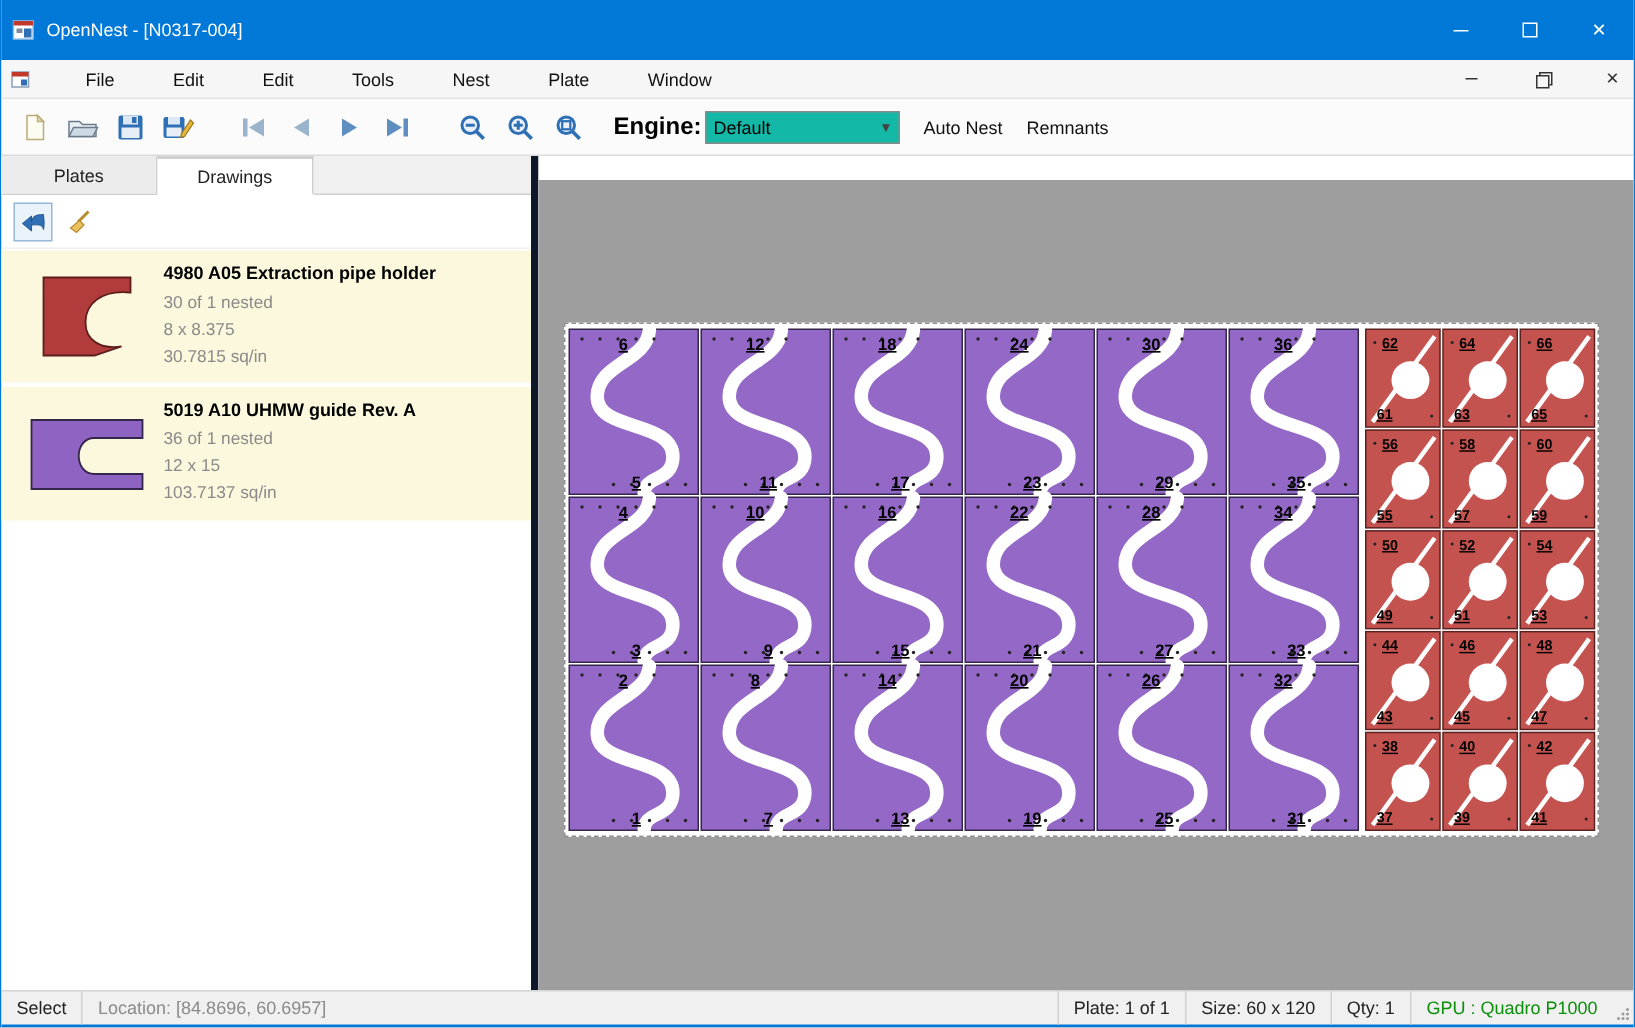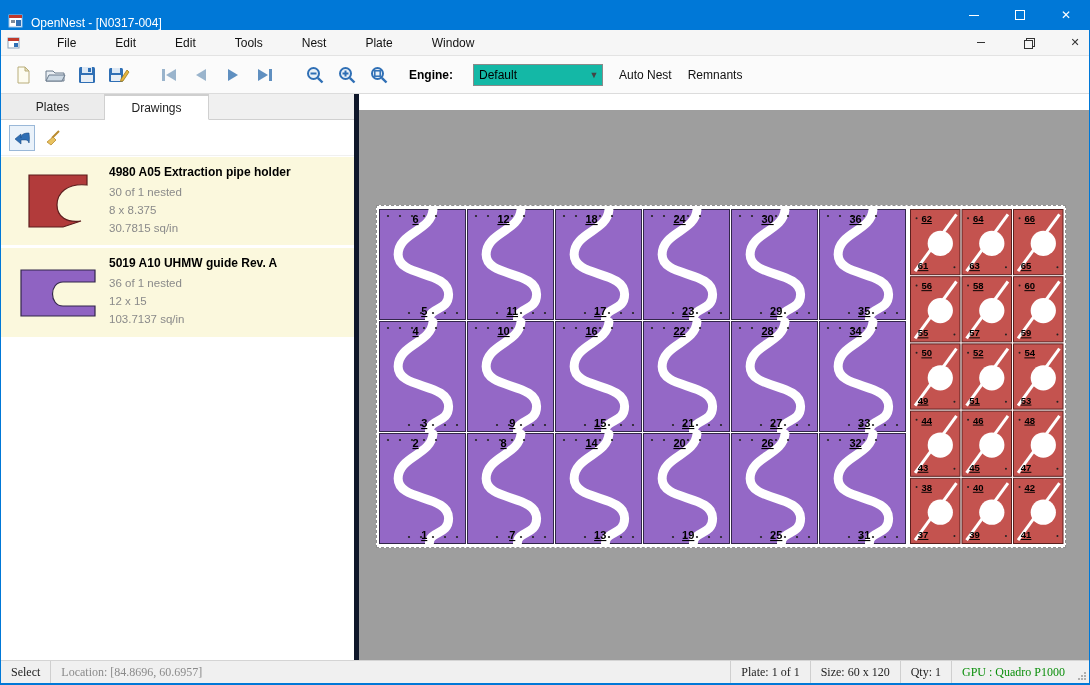--- a/index.html
+++ b/index.html
@@ -1,20 +1,20 @@
 <!DOCTYPE html>
 <html><head>
 <meta charset="utf-8">
 <style>
   * { margin:0; padding:0; box-sizing:border-box; }
   html,body { width:1090px; height:685px; font-family:"Liberation Sans", sans-serif; overflow:hidden; }
   .window { width:1090px; height:685px; display:flex; flex-direction:column; border-left:1px solid #0078d7; border-right:1px solid #0078d7; background:#fff; }
 
   
-  .titlebar { height:30px; background:#0078d7; display:flex; align-items:flex-end; color:#fff; flex:0 0 auto; }
+  .titlebar { height:40px; background:#0078d7; display:flex; align-items:center; color:#fff; flex:0 0 auto; }
   .titlebar .appicon { width:30px; display:flex; justify-content:center; }
   .titlebar .title { font-size:12px; }
   .titlebar .spacer { flex:1; }
   .caption-btn { width:46px; height:30px; display:flex; align-items:center; justify-content:center; color:#fff; font-size:12px; }
   .cap-min-glyph { display:inline-block; width:10px; height:1px; background:#fff; }
   .cap-max-glyph { display:inline-block; width:10px; height:10px; border:1px solid #fff; }
 
   
   .menubar { height:26px; background:#f6f6f6; display:flex; align-items:center; border-bottom:1px solid #e3e3e3; flex:0 0 auto;gap:21px; }
   .menubar .mdiicon { width:26px; display:flex; justify-content:center; }
@@ -23,21 +23,21 @@
   .mdi-btn { width:24px; height:20px; display:flex; align-items:center; justify-content:center; color:#333; font-size:11px; margin-right:2px; }
   .mdi-min { display:inline-block; width:8px; height:1px; background:#333; }
   .mdi-restore { position:relative; width:9px; height:9px; }
   .mdi-restore:before { content:""; position:absolute; left:2px; top:0; width:7px; height:7px; border:1px solid #333; }
   .mdi-restore:after { content:""; position:absolute; left:0; top:2px; width:7px; height:7px; border:1px solid #333; background:#f6f6f6; }
 
   
   .toolbar { height:38px; background:#fbfbfb; display:flex; align-items:center; border-bottom:1px solid #dcdcdc; flex:0 0 auto; padding-left:6px; }
   .tb-btn { width:32px; height:30px; display:flex; align-items:center; justify-content:center; border-radius:2px; }
   .tb-sep { width:18px; }
-  .engine-label { font-size:12px; font-weight:bold; margin:0 20px 0 14px; }
+  .engine-label { font-size:16px; font-weight:bold; margin:0 2px 0 14px; }
   .combo { width:130px; height:22px; border:1px solid #8a8a8a; background:#14b8a6; display:flex; align-items:center; font-size:12px; }
   .combo .combo-text { flex:1; padding-left:5px; }
   .combo .combo-arrow { width:16px; text-align:center; color:#444; font-size:9px; }
   .flat-label { font-size:12px; margin-left:16px; color:#111; }
 
   
   .content { flex:1; display:flex; min-height:0; }
 
   
   .sidebar { width:358px; background:#fff; border-right:5px solid #0f172a; display:flex; flex-direction:column; }
@@ -54,21 +54,21 @@
   .item-sub { font-size:11.5px; color:#8a8a8a; line-height:1.55; }
 
   
   .canvas-wrap { flex:1; position:relative; background:#fff; }
   .canvas-gray { position:absolute; left:0; right:0; top:16px; bottom:0; background:#9e9e9e; }
   .plate { position:absolute; left:17px; top:95px; width:690px; height:343px; background:#fff; border:1px dashed #8f8f8f; }
   .plate svg { position:absolute; left:0; top:0; }
 
   
   .statusbar { height:25px; background:#f0f0f0; border-top:1px solid #d4d4d4; border-bottom:2px solid #0078d7; display:flex; align-items:center; font-size:12px; color:#222; flex:0 0 auto; }
-  .sb-sec { padding:0 10px; height:100%; display:flex; align-items:center;font-family:Liberation Serif, serif; }
+  .sb-sec { padding:0 10px; height:100%; display:flex; align-items:center; }
   .sb-divider { width:1px; height:100%; background:#cfcfcf; }
   .sb-location { color:#8a8a8a; }
   .statusbar .spacer { flex:1; }
   .sb-gpu { color:#0b8f0b; }
   .grip { width:14px; height:100%; display:flex; align-items:flex-end; justify-content:flex-end; padding:0 2px 2px 0; }
 </style>
 </head>
 <body>
 
 <div class="window">

